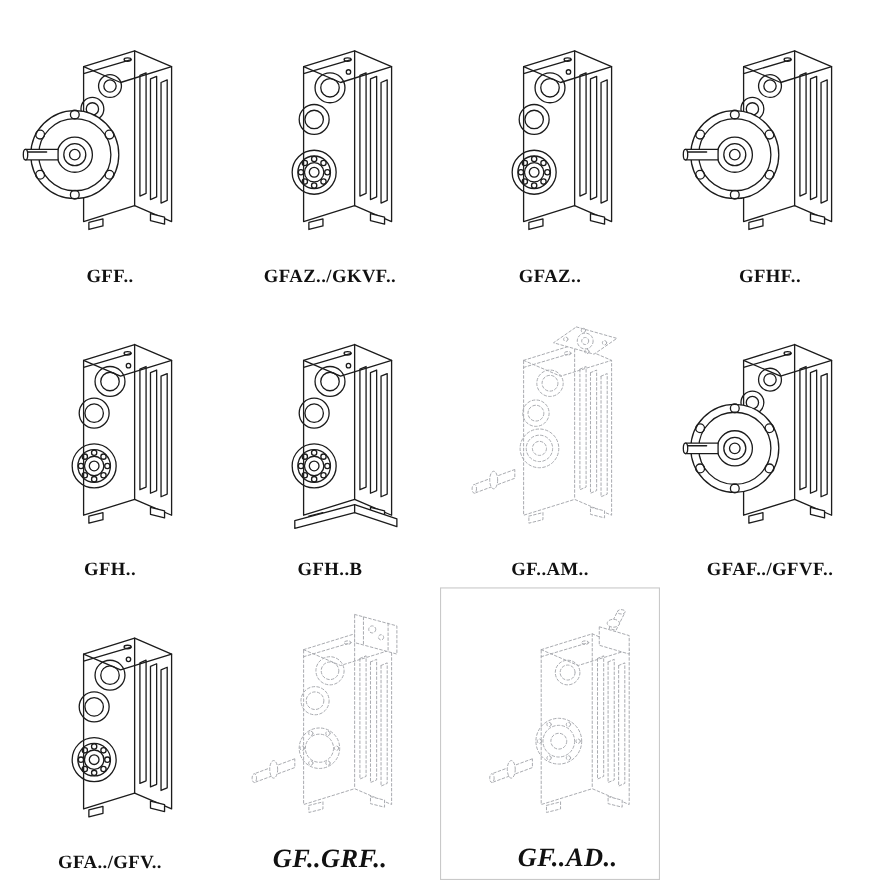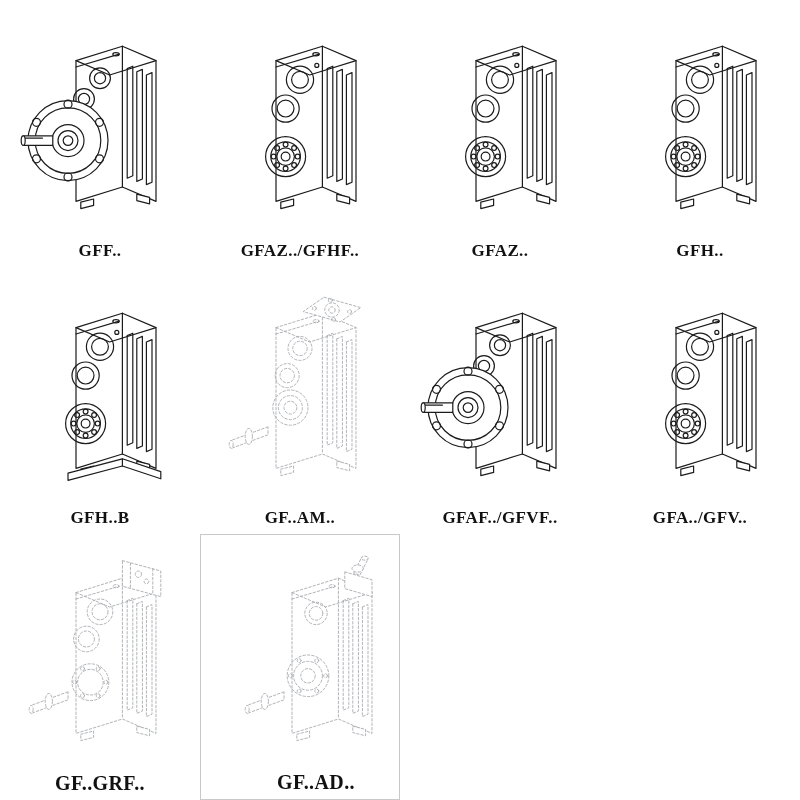--- a/index.html
+++ b/index.html
@@ -34,21 +34,21 @@
     width:176px;height:208px;
     fill:none;
     stroke-linejoin:round;stroke-linecap:round;
   }
   .tone-dark svg.art{color:var(--line-dark);stroke-width:1.5;}
   .tone-light svg.art{color:var(--line-light);stroke-width:1.1;stroke-dasharray:3 2.5;}
   .label{
     font-weight:700;font-size:17px;color:var(--label);
     letter-spacing:.4px;line-height:1.1;padding-top:2px;white-space:nowrap;
   }
-  .label.label-lg{font-size:20px;}
+  .label.label-lg{font-size:24px;font-style:italic;}
   #symbol-defs{position:absolute;width:0;height:0;overflow:hidden;}
 </style>
 </head>
 <body>
 
 <svg id="symbol-defs" aria-hidden="true" xmlns="http://www.w3.org/2000/svg">
   <defs>
 
     <g id="gbx-body">
       <path d="M70,52 L128,34 L170,52 L170,228 L128,210 L70,228 Z" fill="#fff"></path>
@@ -234,32 +234,40 @@
     </div>
     <figcaption class="label">GFF..</figcaption>
   </figure>
 
   <figure class="cell tone-dark">
     <div class="drawing">
       <svg class="art" viewBox="0 0 200 260" aria-hidden="true">
         <use href="#sym-bores" xlink:href="#sym-bores"></use>
       </svg>
     </div>
-    <figcaption class="label">GFAZ../GFHF..</figcaption>
+    <figcaption class="label">GFAZ../GKVF..</figcaption>
   </figure>
 
   <figure class="cell tone-dark">
     <div class="drawing">
       <svg class="art" viewBox="0 0 200 260" aria-hidden="true">
         <use href="#sym-bores" xlink:href="#sym-bores"></use>
       </svg>
     </div>
     <figcaption class="label">GFAZ..</figcaption>
   </figure>
 
+  <figure class="cell tone-dark">
+    <div class="drawing">
+      <svg class="art" viewBox="0 0 200 260" aria-hidden="true">
+        <use href="#sym-flange" xlink:href="#sym-flange"></use>
+      </svg>
+    </div>
+    <figcaption class="label">GFHF..</figcaption>
+  </figure>
 
   <figure class="cell tone-dark">
     <div class="drawing">
       <svg class="art" viewBox="0 0 200 260" aria-hidden="true">
         <use href="#sym-bores" xlink:href="#sym-bores"></use>
       </svg>
     </div>
     <figcaption class="label">GFH..</figcaption>
   </figure>
 

